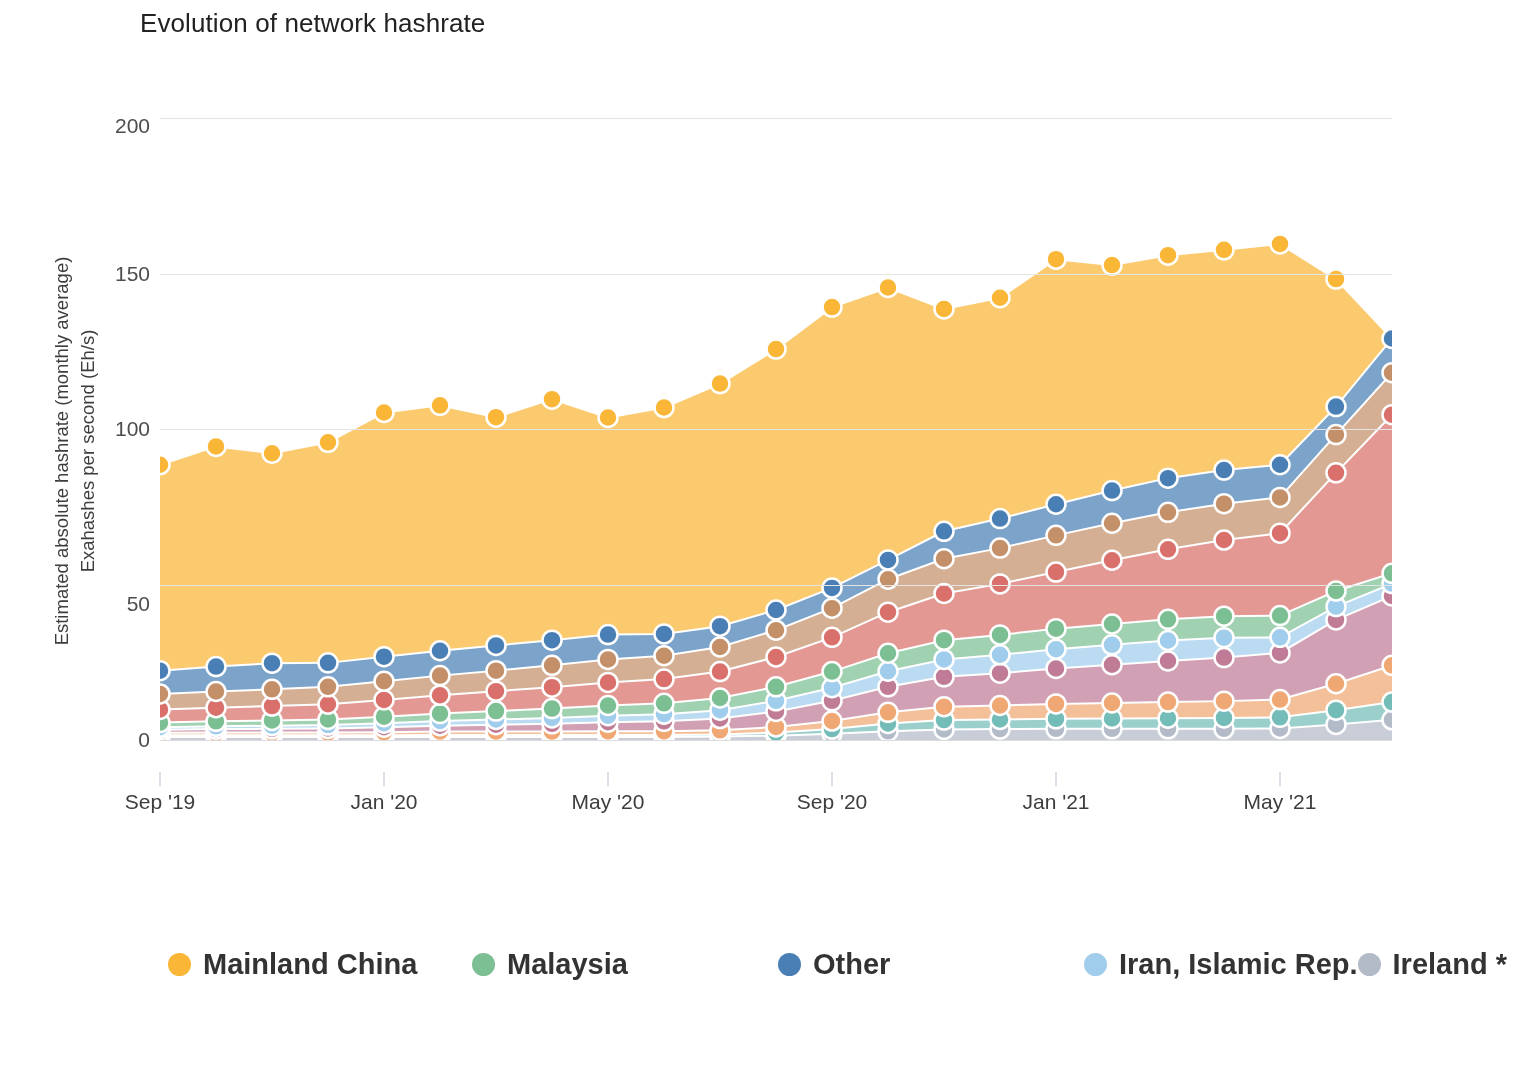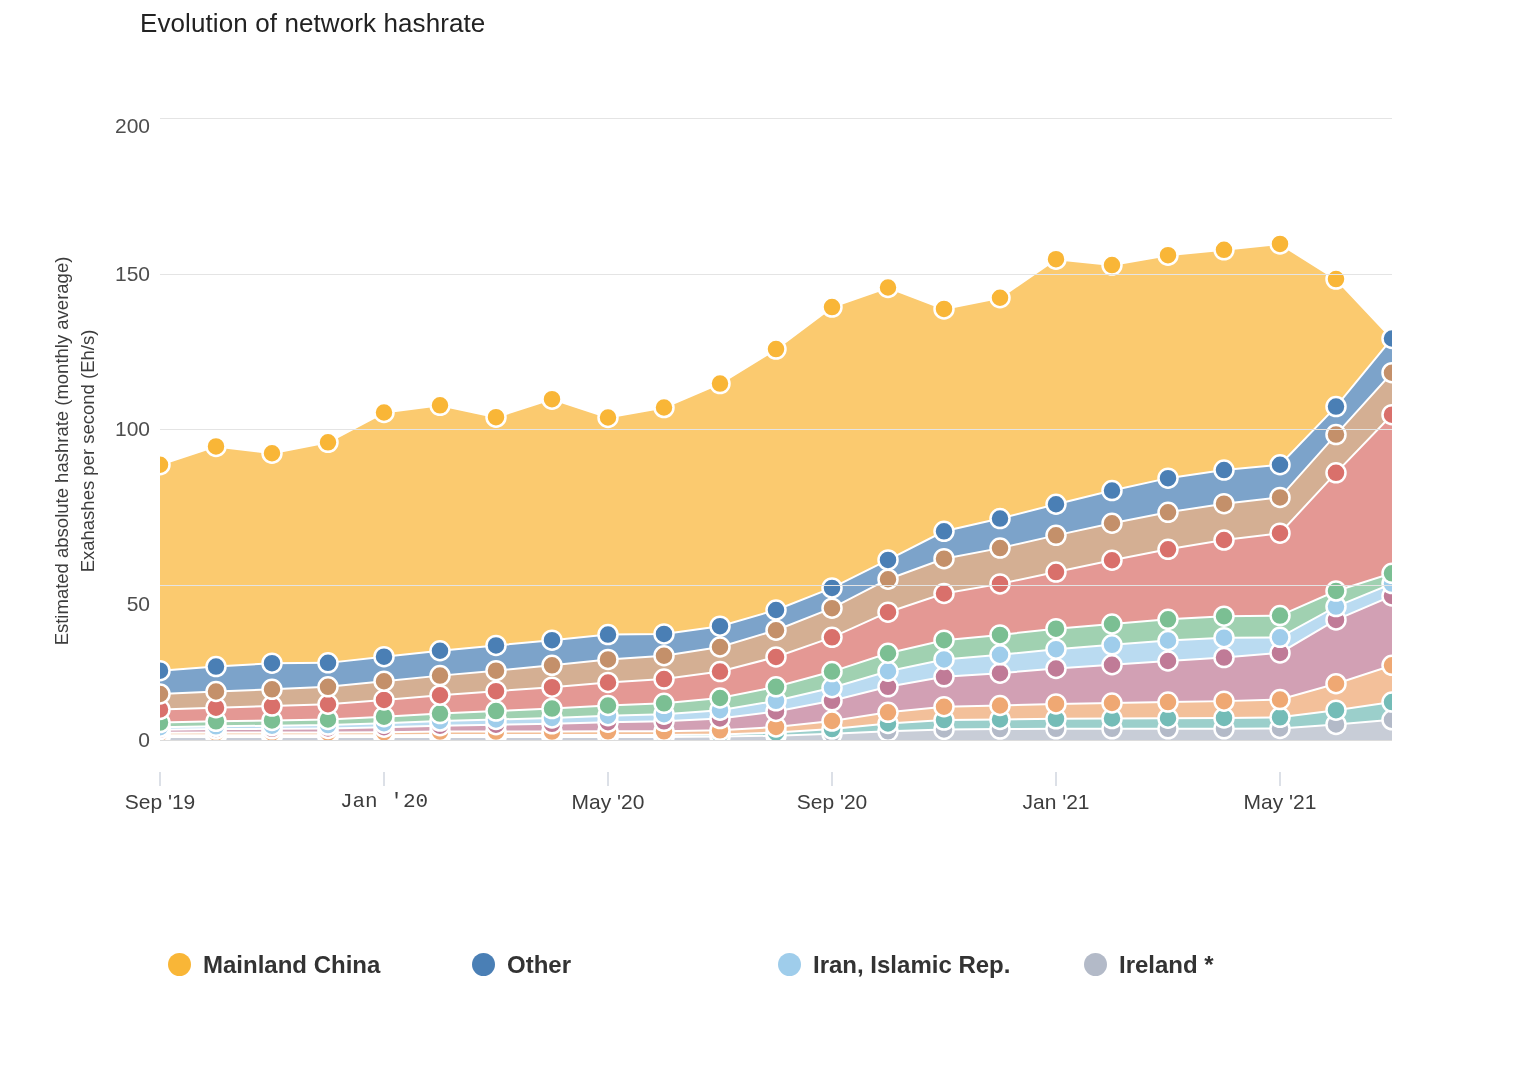--- a/index.html
+++ b/index.html
@@ -83,21 +83,21 @@
     grid-template-columns:304px 306px 306px auto;
     grid-auto-rows:29px;
     grid-auto-flow:column;
     align-items:center;
   }
   .legend-item{display:flex;align-items:center;gap:12px;}
   .legend-dot{
     width:23px;height:23px;border-radius:50%;flex:0 0 auto;
   }
   .legend-label{
-    font-size:24px;
+    font-size:29px;
     font-weight:bold;
     color:#333;
     white-space:nowrap;
   }
 </style>
 </head>
 <body>
 
 <div id="chart-root">
 
@@ -369,35 +369,39 @@
       <div class="ytick" style="top: 740px;">0</div>
       <div class="ytick" style="top: 604px;">50</div>
       <div class="ytick" style="top: 429px;">100</div>
       <div class="ytick" style="top: 273.5px;">150</div>
       <div class="ytick" style="top: 126px;">200</div>
     </div>
   <div class="xtick-wrap" id="xtick-layer">
       <div class="xtick-mark" style="left: 0px;"></div>
       <div class="xtick" style="left: 0px;">Sep '19</div>
       <div class="xtick-mark" style="left: 224px;"></div>
-      <div class="xtick" style="left: 224px; font-family: Liberation Mono, monospace;">Jan '20</div>
+      <div class="xtick" style="left: 224px;">Jan '20</div>
       <div class="xtick-mark" style="left: 448px;"></div>
       <div class="xtick" style="left: 448px;">May '20</div>
       <div class="xtick-mark" style="left: 672px;"></div>
       <div class="xtick" style="left: 672px;">Sep '20</div>
       <div class="xtick-mark" style="left: 896px;"></div>
       <div class="xtick" style="left: 896px;">Jan '21</div>
       <div class="xtick-mark" style="left: 1120px;"></div>
       <div class="xtick" style="left: 1120px;">May '21</div>
     </div>
 
   <div class="legend" id="legend">
       <div class="legend-item">
         <span class="legend-dot" style="background: rgb(249, 182, 55);"></span>
         <span class="legend-label">Mainland China</span>
+      </div>
+      <div class="legend-item">
+        <span class="legend-dot" style="background: rgb(123, 191, 147);"></span>
+        <span class="legend-label">Malaysia</span>
       </div>
       <div class="legend-item">
         <span class="legend-dot" style="background: rgb(74, 127, 181);"></span>
         <span class="legend-label">Other</span>
       </div>
       <div class="legend-item">
         <span class="legend-dot" style="background: rgb(159, 205, 235);"></span>
         <span class="legend-label">Iran, Islamic Rep.</span>
       </div>
       <div class="legend-item">

